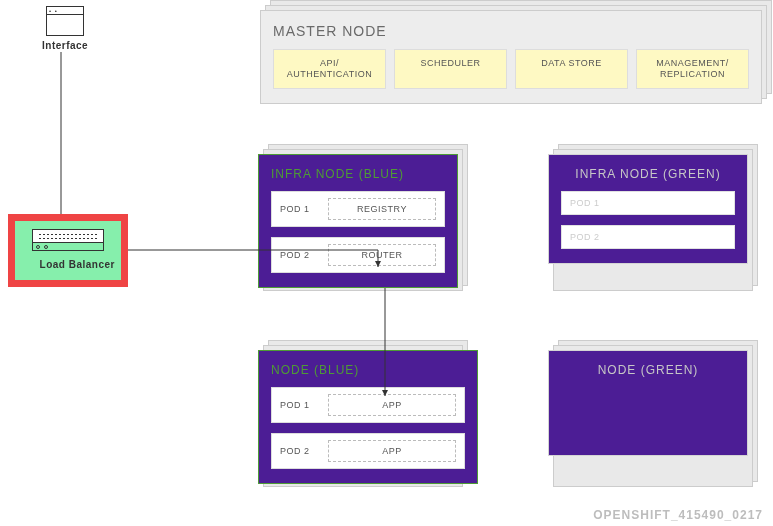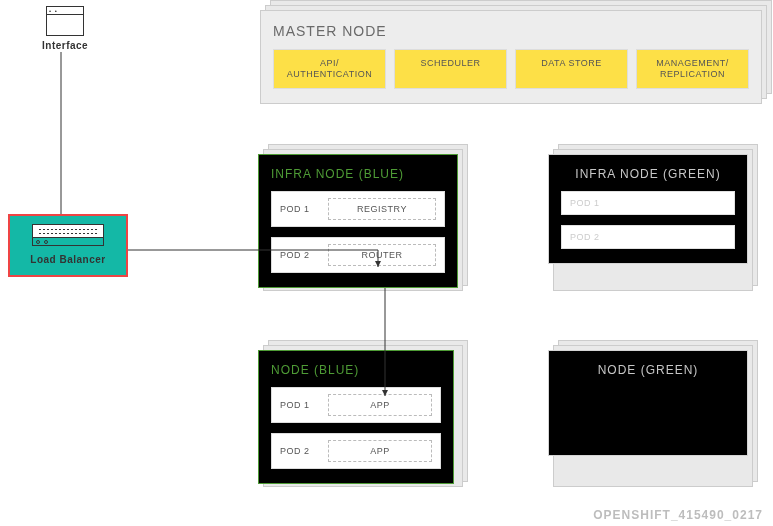--- a/index.html
+++ b/index.html
@@ -39,24 +39,24 @@
   .interface-icon .dots {
     position:absolute; top:1px; left:2px;
     font-size:6px; letter-spacing:1px;
   }
 
   
   .lb-group {
     position:absolute;
     left:8px; top:214px;
     width:120px;
-    border:2px solid #ef4444;
+    border:7px solid #ef4444;
     padding:8px 6px 10px;
-    text-align:center;
-    background:#14b8a6;
+    text-align:right;
+    background:#86efac;
   }
   .lb-icon {
     width:72px; height:24px;
     margin:0 auto 6px;
     position:relative;
   }
   .lb-icon .top {
     width:72px; height:14px;
     border:1px solid #333;
     background:#fff;
@@ -96,36 +96,36 @@
     border:1px solid #ccc;
     padding:12px 12px;
   }
   .master-title {
     font-size:14px; letter-spacing:1px; color:#6a6a6a;
     margin-bottom:10px; font-weight:500;
   }
   .master-row { display:flex; gap:8px; }
   .mcell {
     flex:1;
-    background:#fde047;
+    background:#fef9c3;
     border:1px solid #ddd;
     padding:8px 8px;
     text-align:center;
     font-size:9px; letter-spacing:0.5px; color:#555;
     line-height:1.2;
   }
 
   
   .node-stack { position:absolute; }
   .node-shadow {
     position:absolute; background:#e9e9e9; border:1px solid #ccc;
   }
   .node-panel {
     position:absolute;
-    background:#000000;
+    background:#4c1d95;
     padding:12px 12px 14px;
   }
   .node-blue { border:1.5px solid #4e9b35; }
   .node-grey { border:1px solid #d4d4d4; }
   .node-title {
     font-size:12px; letter-spacing:1px; margin-bottom:10px; font-weight:500;
   }
   .node-blue .node-title { color:#4e9b35; }
   .node-grey .node-title { color:#c6c6c6;text-align:center; }
   .pod-row {
@@ -204,21 +204,21 @@
     <div class="pod-row">
       <div class="pod-label">POD 2</div>
       <div class="pod-app">ROUTER</div>
     </div>
   </div>
 </div>
 
 <div class="node-stack" style="left:258px; top:340px;">
   <div class="node-shadow" style="width:200px;height:142px;left:10px;top:0;"></div>
   <div class="node-shadow" style="width:200px;height:142px;left:5px;top:5px;"></div>
-  <div class="node-panel node-blue" style="width:196px;left:0;top:10px;">
+  <div class="node-panel node-blue" style="width:220px;left:0;top:10px;">
     <div class="node-title">NODE (BLUE)</div>
     <div class="pod-row">
       <div class="pod-label">POD 1</div>
       <div class="pod-app">APP</div>
     </div>
     <div class="pod-row">
       <div class="pod-label">POD 2</div>
       <div class="pod-app">APP</div>
     </div>
   </div>

